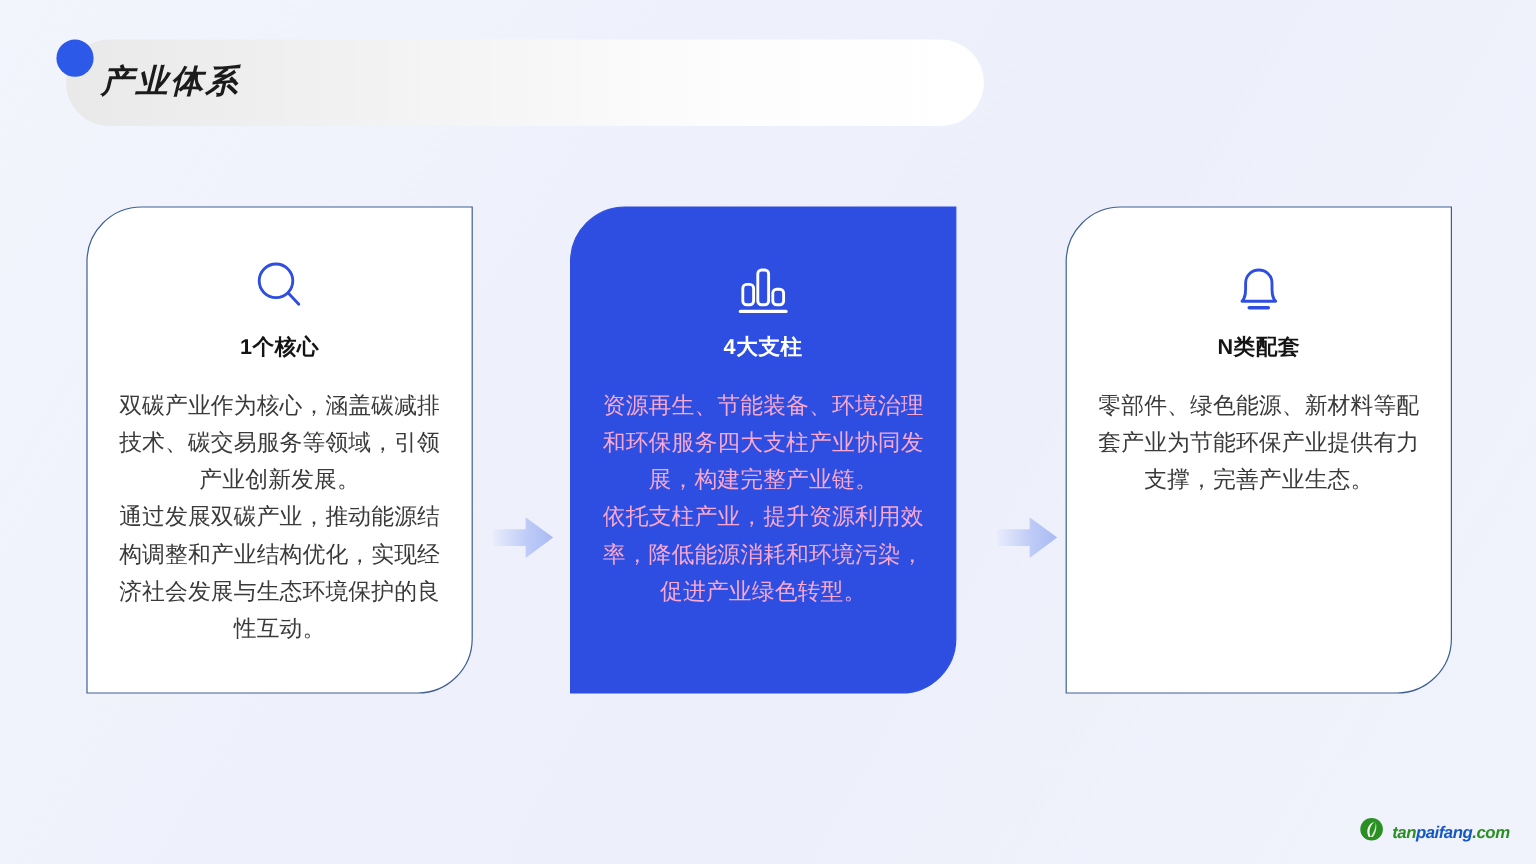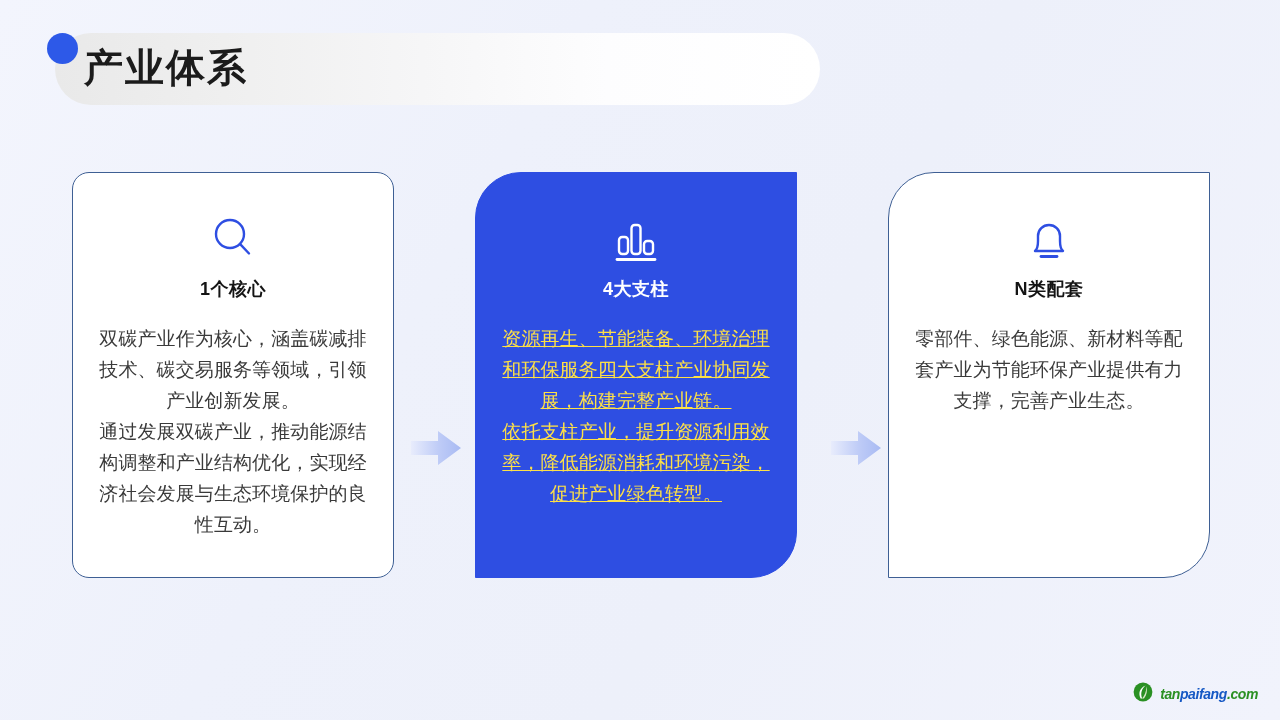--- a/index.html
+++ b/index.html
@@ -22,23 +22,24 @@
     border-radius:40px;
     background:linear-gradient(90deg,#e9e9e9 0%,#efefef 22%,#f6f6f7 48%,#fdfdfe 72%,#ffffff 100%);
   }
   #title-dot {
     position:absolute; left:47px; top:33px;
     width:31px; height:31px; border-radius:50%;
     background:#2d59e8;
   }
   #page-title {
     position:absolute; left:84px; top:46px;
-    font-size:39px; font-weight:bold; color:#1b1b1b;
+    font-size:27px; font-weight:bold; color:#1b1b1b;
     letter-spacing:2px; line-height:44px;
     white-space:nowrap;
+    font-style:italic;
   }
 
   
   #cards-row {
     position:absolute; left:0; top:172px; width:1280px; height:410px;
   }
   .card {
     position:absolute; top:0;
     width:322px; height:406px;
     border-radius:46px 0 46px 0;
@@ -46,42 +47,42 @@
     display:flex; flex-direction:column; align-items:center;
   }
   .card.light {
     background:#ffffff;
     border:1px solid #3e5f94;
   }
   .card.accent {
     background:#2e4ee2;
     border:1px solid #2e4ee2;
   }
-  #card-0 { left:72px;border-radius:17px; }
+  #card-0 { left:72px; }
   #card-1 { left:475px; }
   #card-2 { left:888px; }
 
   .card-icon {
     height:56px; margin-top:12px; margin-bottom:10px;
     display:flex; align-items:center; justify-content:center;
   }
   .card-title {
     font-size:18px; font-weight:bold;
     letter-spacing:0.5px; margin-bottom:22px;
   }
   .card.light .card-title { color:#141414; }
   .card.accent .card-title { color:#ffffff; }
 
   .card-body { width:100%; }
   .card-para {
     font-size:19px; line-height:31px;
     text-align:center; letter-spacing:0.1px;
   }
   .card.light .card-para { color:#3a3a3a; }
-  .card.accent .card-para { color:#fde047;text-decoration:underline; }
+  .card.accent .card-para { color:#f9a8d4; }
 
   
   .arrow {
     position:absolute; top:256px;
     width:54px; height:40px;
   }
   #arrow-0 { left:409px; }
   #arrow-1 { left:829px; }
 
   

